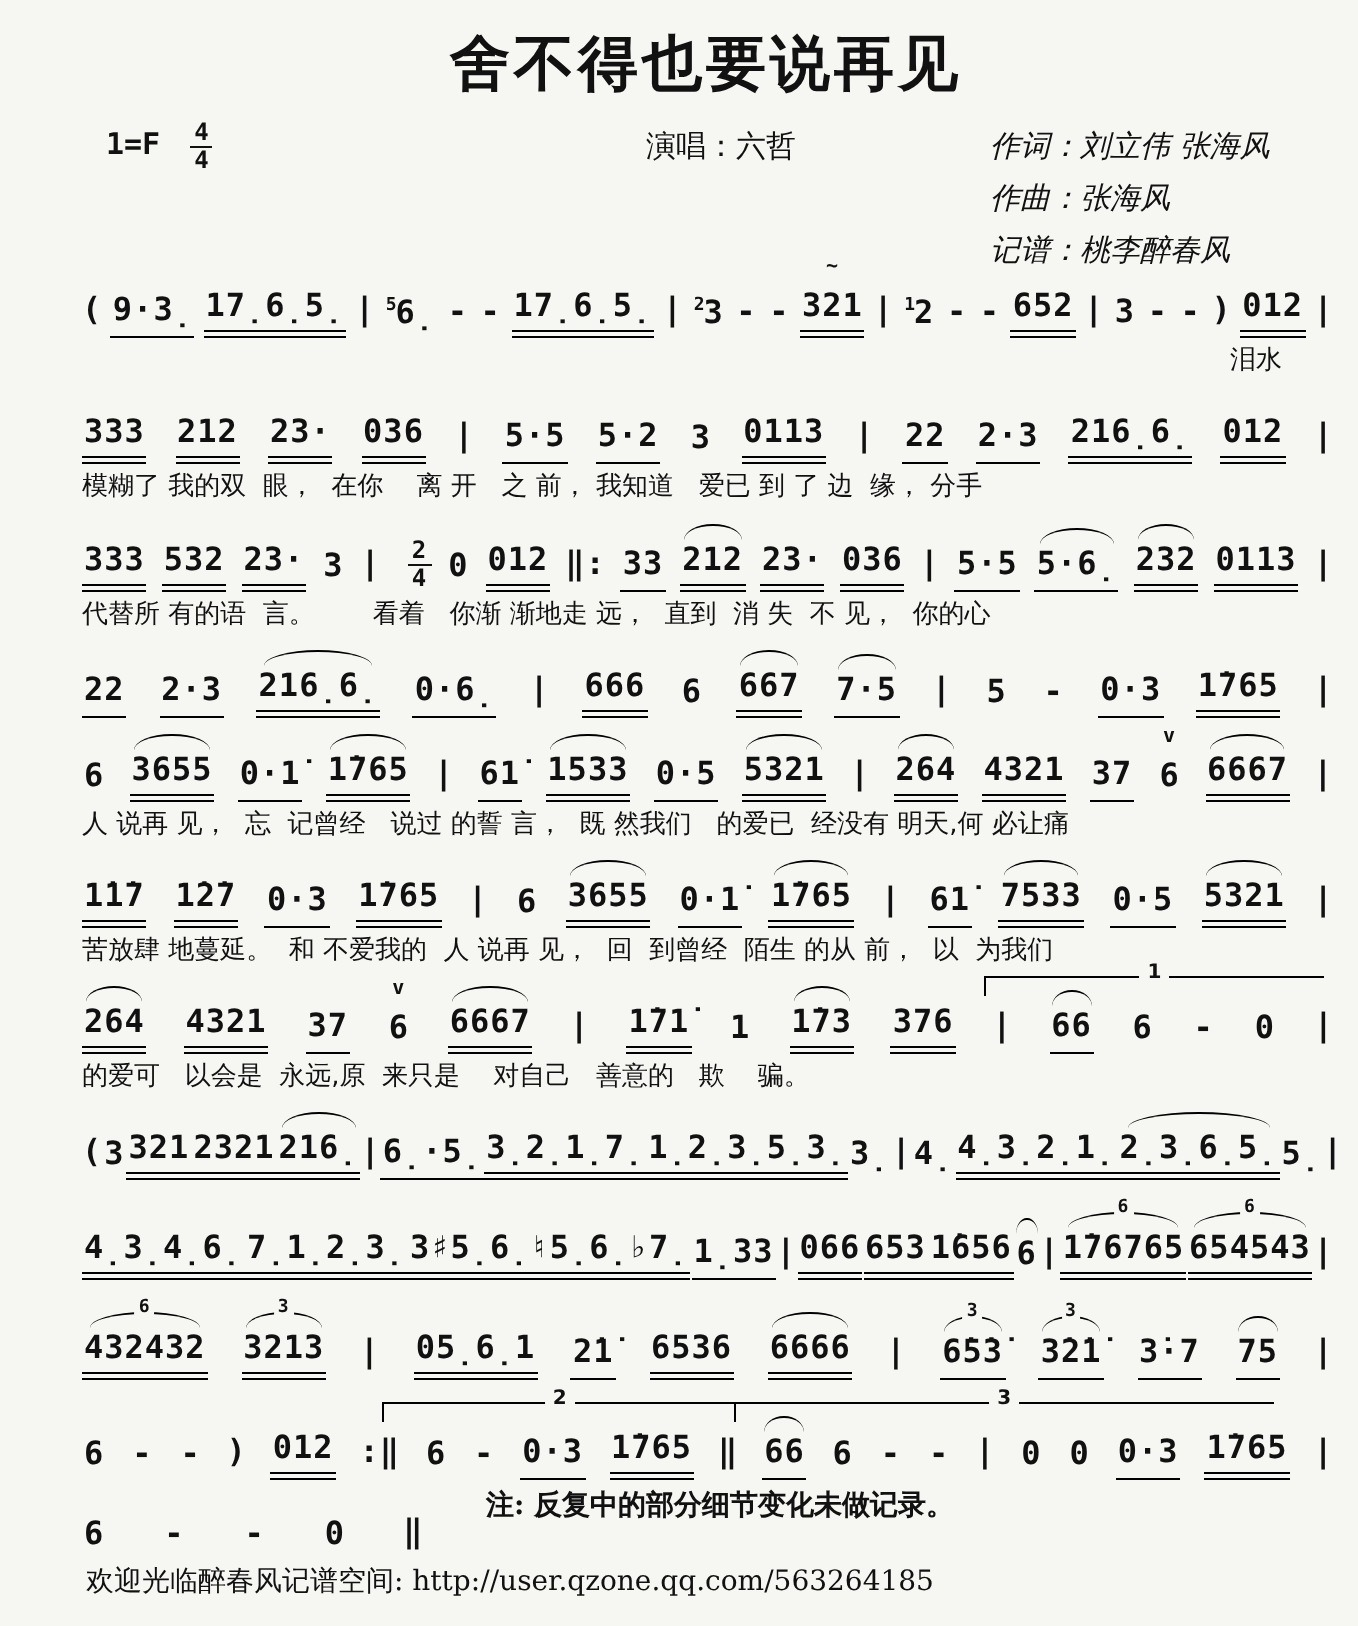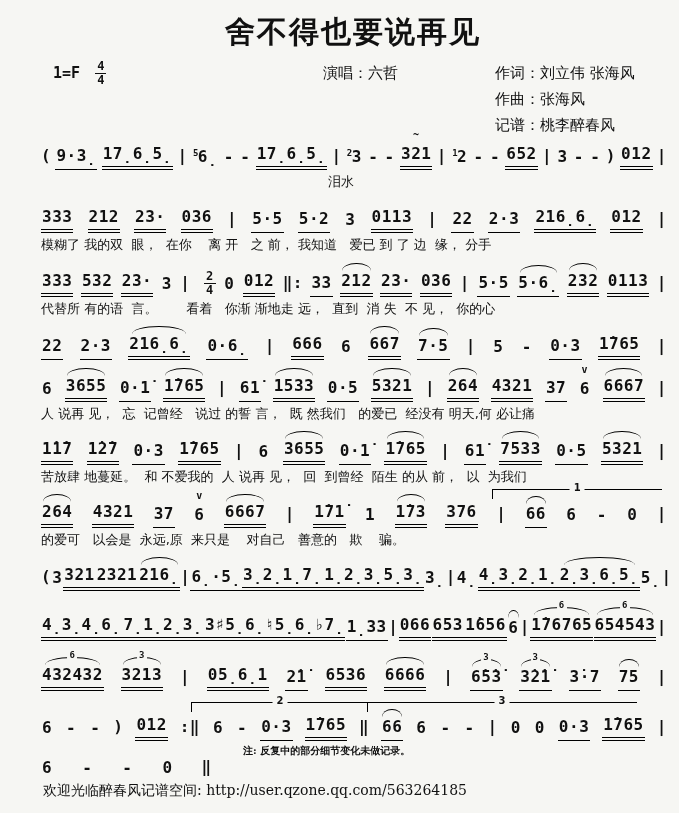--- a/index.html
+++ b/index.html
@@ -16,21 +16,21 @@
     font-family:"DejaVu Sans",sans-serif;
   }
   .keysig{
     position:absolute;left:26px;top:60px;
     font:bold 15px "DejaVu Sans Mono","DejaVu Sans",monospace;
   }
   .ts{display:inline-block;vertical-align:middle;margin-left:6px;}
   .ts i{display:block;font-style:normal;font-size:12px;line-height:1.05;text-align:center;padding:0 2px;}
   .ts i:first-child{border-bottom:1px solid #111;}
   .singer{position:absolute;left:296px;top:64px;font-size:15px;font-family:Liberation Mono, monospace;}
-  .credit{position:absolute;left:468px;font-size:15px;font-family:"DejaVu Serif",serif;white-space:nowrap;}
+  .credit{position:absolute;left:468px;font-size:15px;font-family:"DejaVu Serif",serif;white-space:nowrap;font-style:italic;}
   .credit.c1{top:64px;} .credit.c2{top:90px;} .credit.c3{top:116px;}
 
   #score{position:absolute;left:14px;right:12px;top:130px;}
   .system{position:relative;padding-top:13px;margin-bottom:3px;}
   .system.nolyr{margin-bottom:11px;}
   .notes{
     display:flex;justify-content:space-between;align-items:flex-end;
     font:bold 16px "DejaVu Sans Mono","DejaVu Sans",monospace;
     letter-spacing:0.5px;line-height:20px;
   }
@@ -44,25 +44,25 @@
     border-top:1.5px solid #000;border-radius:50% 50% 0 0/100% 100% 0 0;
   }
   .grace{font-size:9px;vertical-align:super;margin-right:-1px;}
   .tnum{position:absolute;top:-14px;left:50%;transform:translateX(-50%);
     font-size:9px;line-height:1;background:#f6f6f3;padding:0 2px;}
   .mk{position:absolute;top:-14px;left:0;width:100%;text-align:center;font-size:10px;line-height:1;}
   .lyr{
     margin-top:3px;font-size:13px;line-height:18px;white-space:pre;
     font-family:"DejaVu Sans",sans-serif;
   }
-  .lyr.right{text-align:center;padding-right:26px;}
+  .lyr.right{text-align:right;padding-right:26px;}
   .volta{position:absolute;top:0;height:9px;border-top:1.5px solid #000;border-left:1.5px solid #000;}
   .volta .vl{position:absolute;top:-7px;left:50%;transform:translateX(-50%);
     font-size:10px;line-height:1;background:#f6f6f3;padding:0 4px;font-weight:bold;}
-  .footnote{position:absolute;left:216px;top:744px;font-size:10px;font-weight:bold;
+  .footnote{position:absolute;left:216px;top:744px;font-size:14px;font-weight:bold;
     font-family:"DejaVu Serif",serif;}
   .footer{position:absolute;left:16px;top:782px;font-size:14px;
     font-family:"DejaVu Serif",serif;}
 </style>
 </head>
 <body>
 
 <div class="sheet">
   <h1 class="title">舍不得也要说再见</h1>
 

